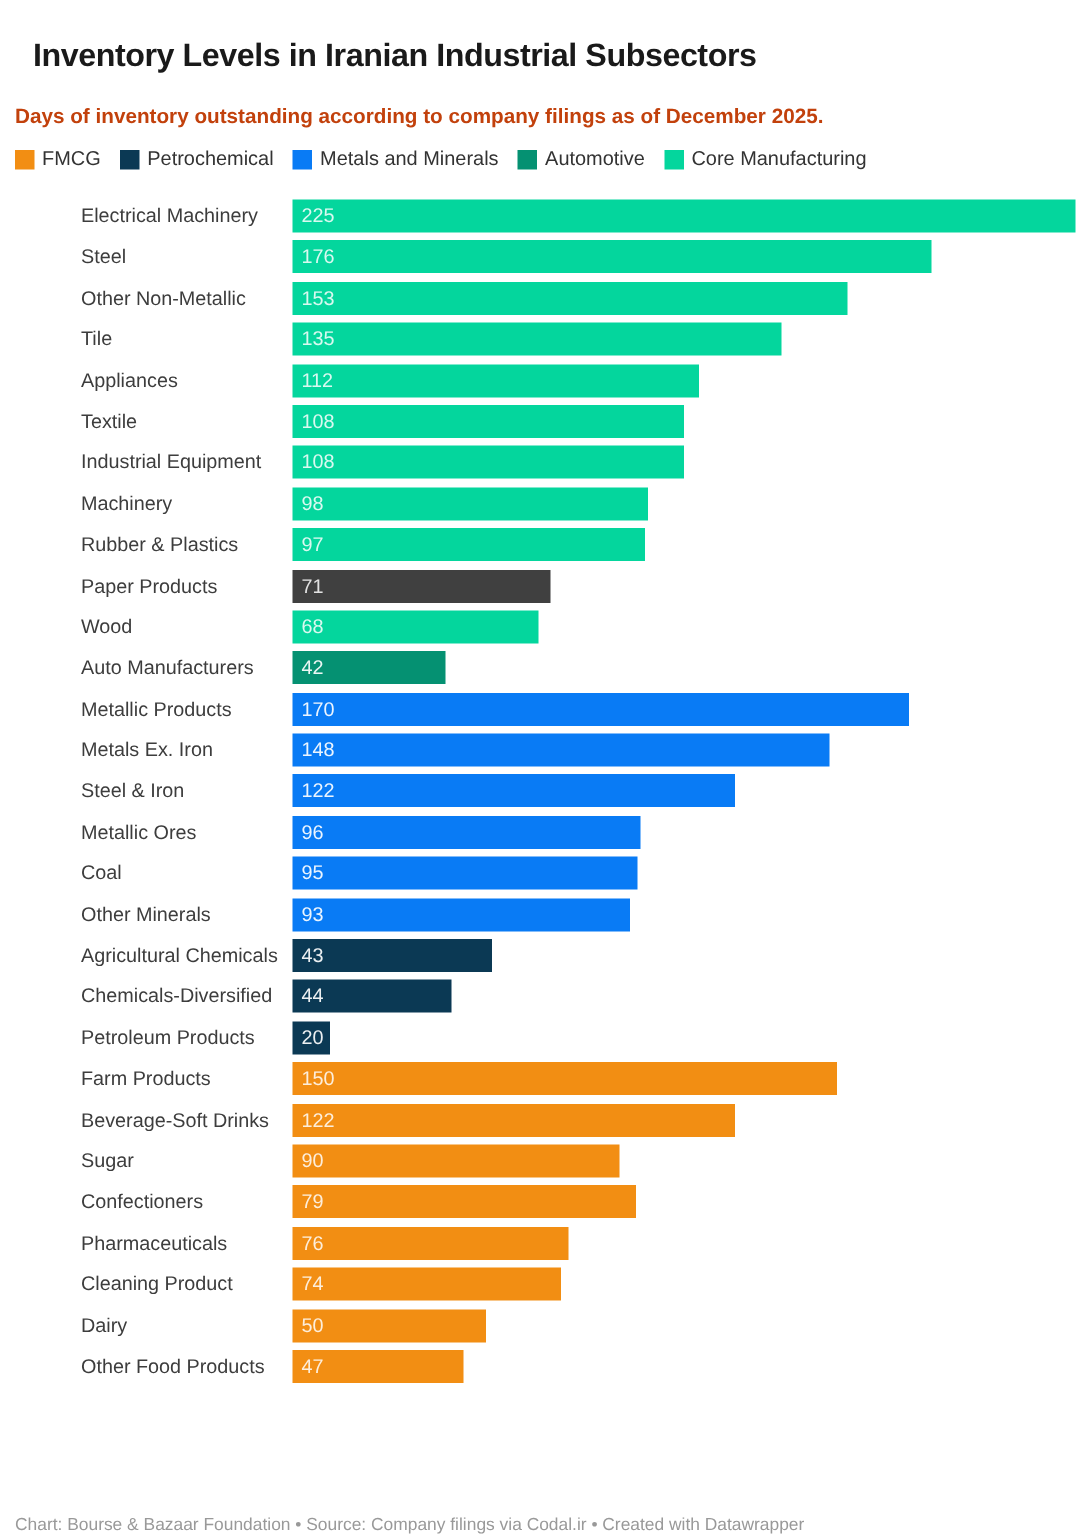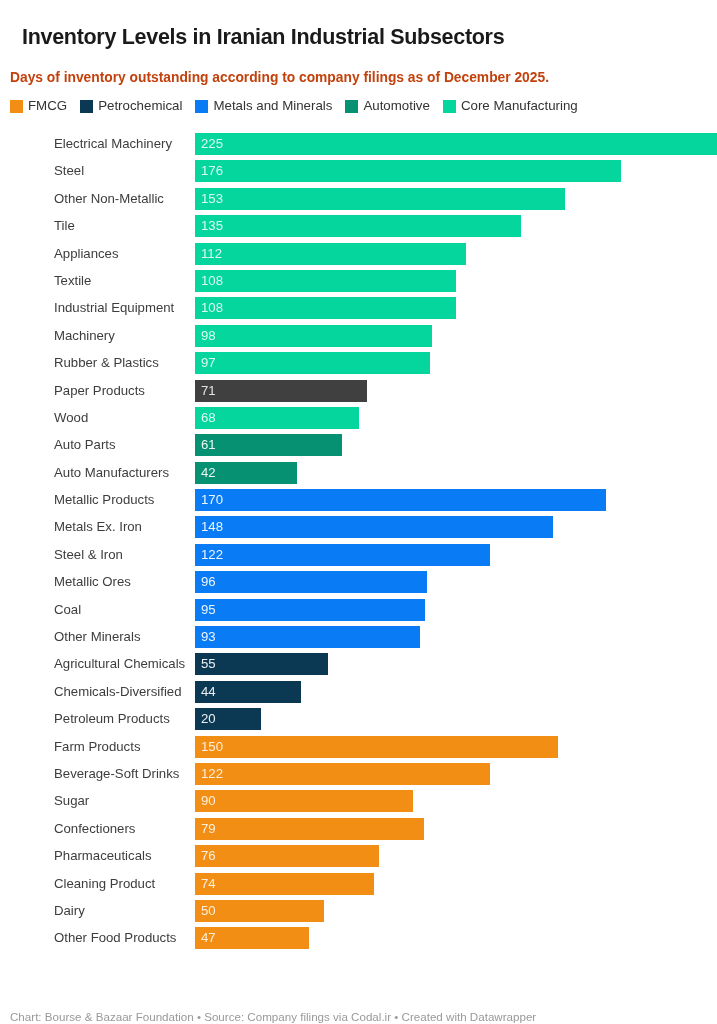--- a/index.html
+++ b/index.html
@@ -240,28 +240,20 @@
       </div>
       <div class="bar-row">
         <div class="cat-label">Wood</div>
         <div class="bar-wrap">
           <div class="bar light-bg" style="width: 164.409px; background: rgb(4, 214, 157);">
             <span class="bar-value">68</span>
           </div>
         </div>
       </div>
       <div class="bar-row">
-        <div class="cat-label">Auto Parts</div>
-        <div class="bar-wrap">
-          <div class="bar" style="width: 147.484px; background: rgb(5, 145, 114);">
-            <span class="bar-value">61</span>
-          </div>
-        </div>
-      </div>
-      <div class="bar-row">
         <div class="cat-label">Auto Manufacturers</div>
         <div class="bar-wrap">
           <div class="bar" style="width: 101.547px; background: rgb(5, 145, 114);">
             <span class="bar-value">42</span>
           </div>
         </div>
       </div>
       <div class="bar-row">
         <div class="cat-label">Metallic Products</div>
         <div class="bar-wrap">
@@ -307,36 +299,36 @@
         <div class="bar-wrap">
           <div class="bar" style="width: 224.853px; background: rgb(9, 123, 245);">
             <span class="bar-value">93</span>
           </div>
         </div>
       </div>
       <div class="bar-row">
         <div class="cat-label">Agricultural Chemicals</div>
         <div class="bar-wrap">
           <div class="bar" style="width: 132.978px; background: rgb(11, 57, 84);">
-            <span class="bar-value">55</span>
+            <span class="bar-value">43</span>
           </div>
         </div>
       </div>
       <div class="bar-row">
         <div class="cat-label">Chemicals-Diversified</div>
         <div class="bar-wrap">
           <div class="bar" style="width: 106.382px; background: rgb(11, 57, 84);">
             <span class="bar-value">44</span>
           </div>
         </div>
       </div>
       <div class="bar-row">
         <div class="cat-label">Petroleum Products</div>
         <div class="bar-wrap">
-          <div class="bar" style="width: 66px; background: rgb(11, 57, 84);">
+          <div class="bar" style="width: 25px; background: rgb(11, 57, 84);">
             <span class="bar-value">20</span>
           </div>
         </div>
       </div>
       <div class="bar-row">
         <div class="cat-label">Farm Products</div>
         <div class="bar-wrap">
           <div class="bar light-bg" style="width: 362.667px; background: rgb(242, 142, 19);">
             <span class="bar-value">150</span>
           </div>

